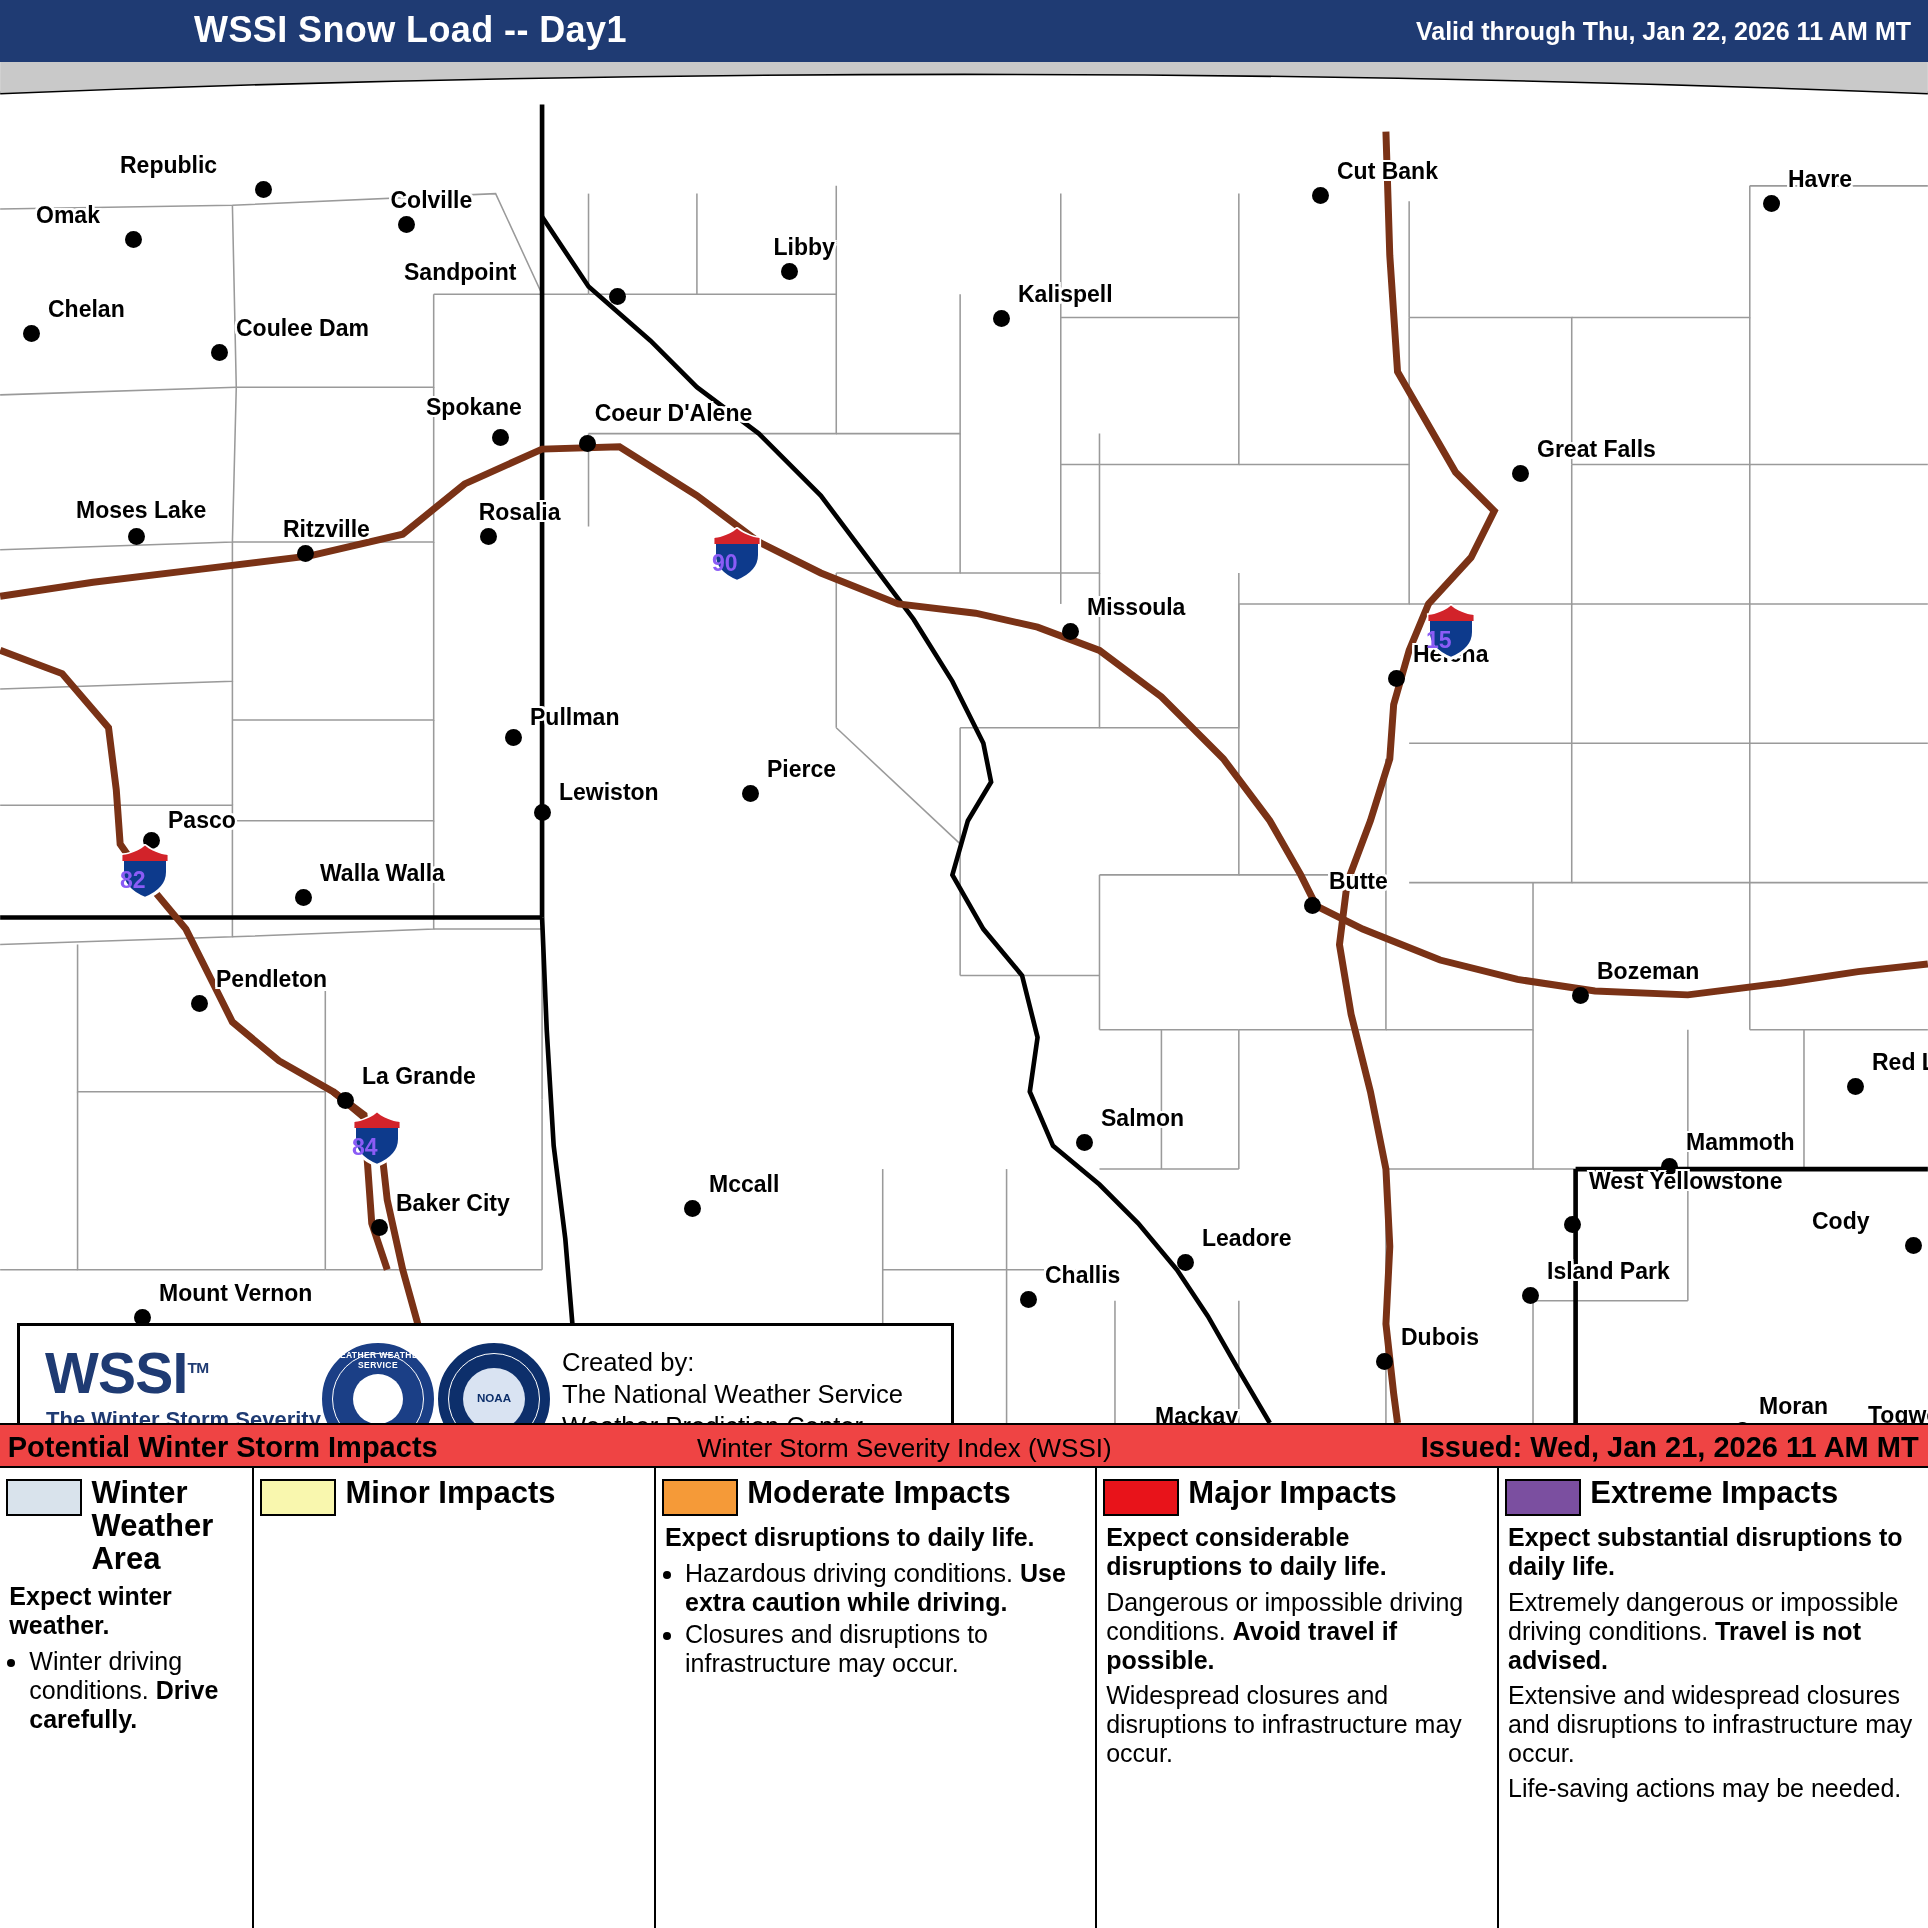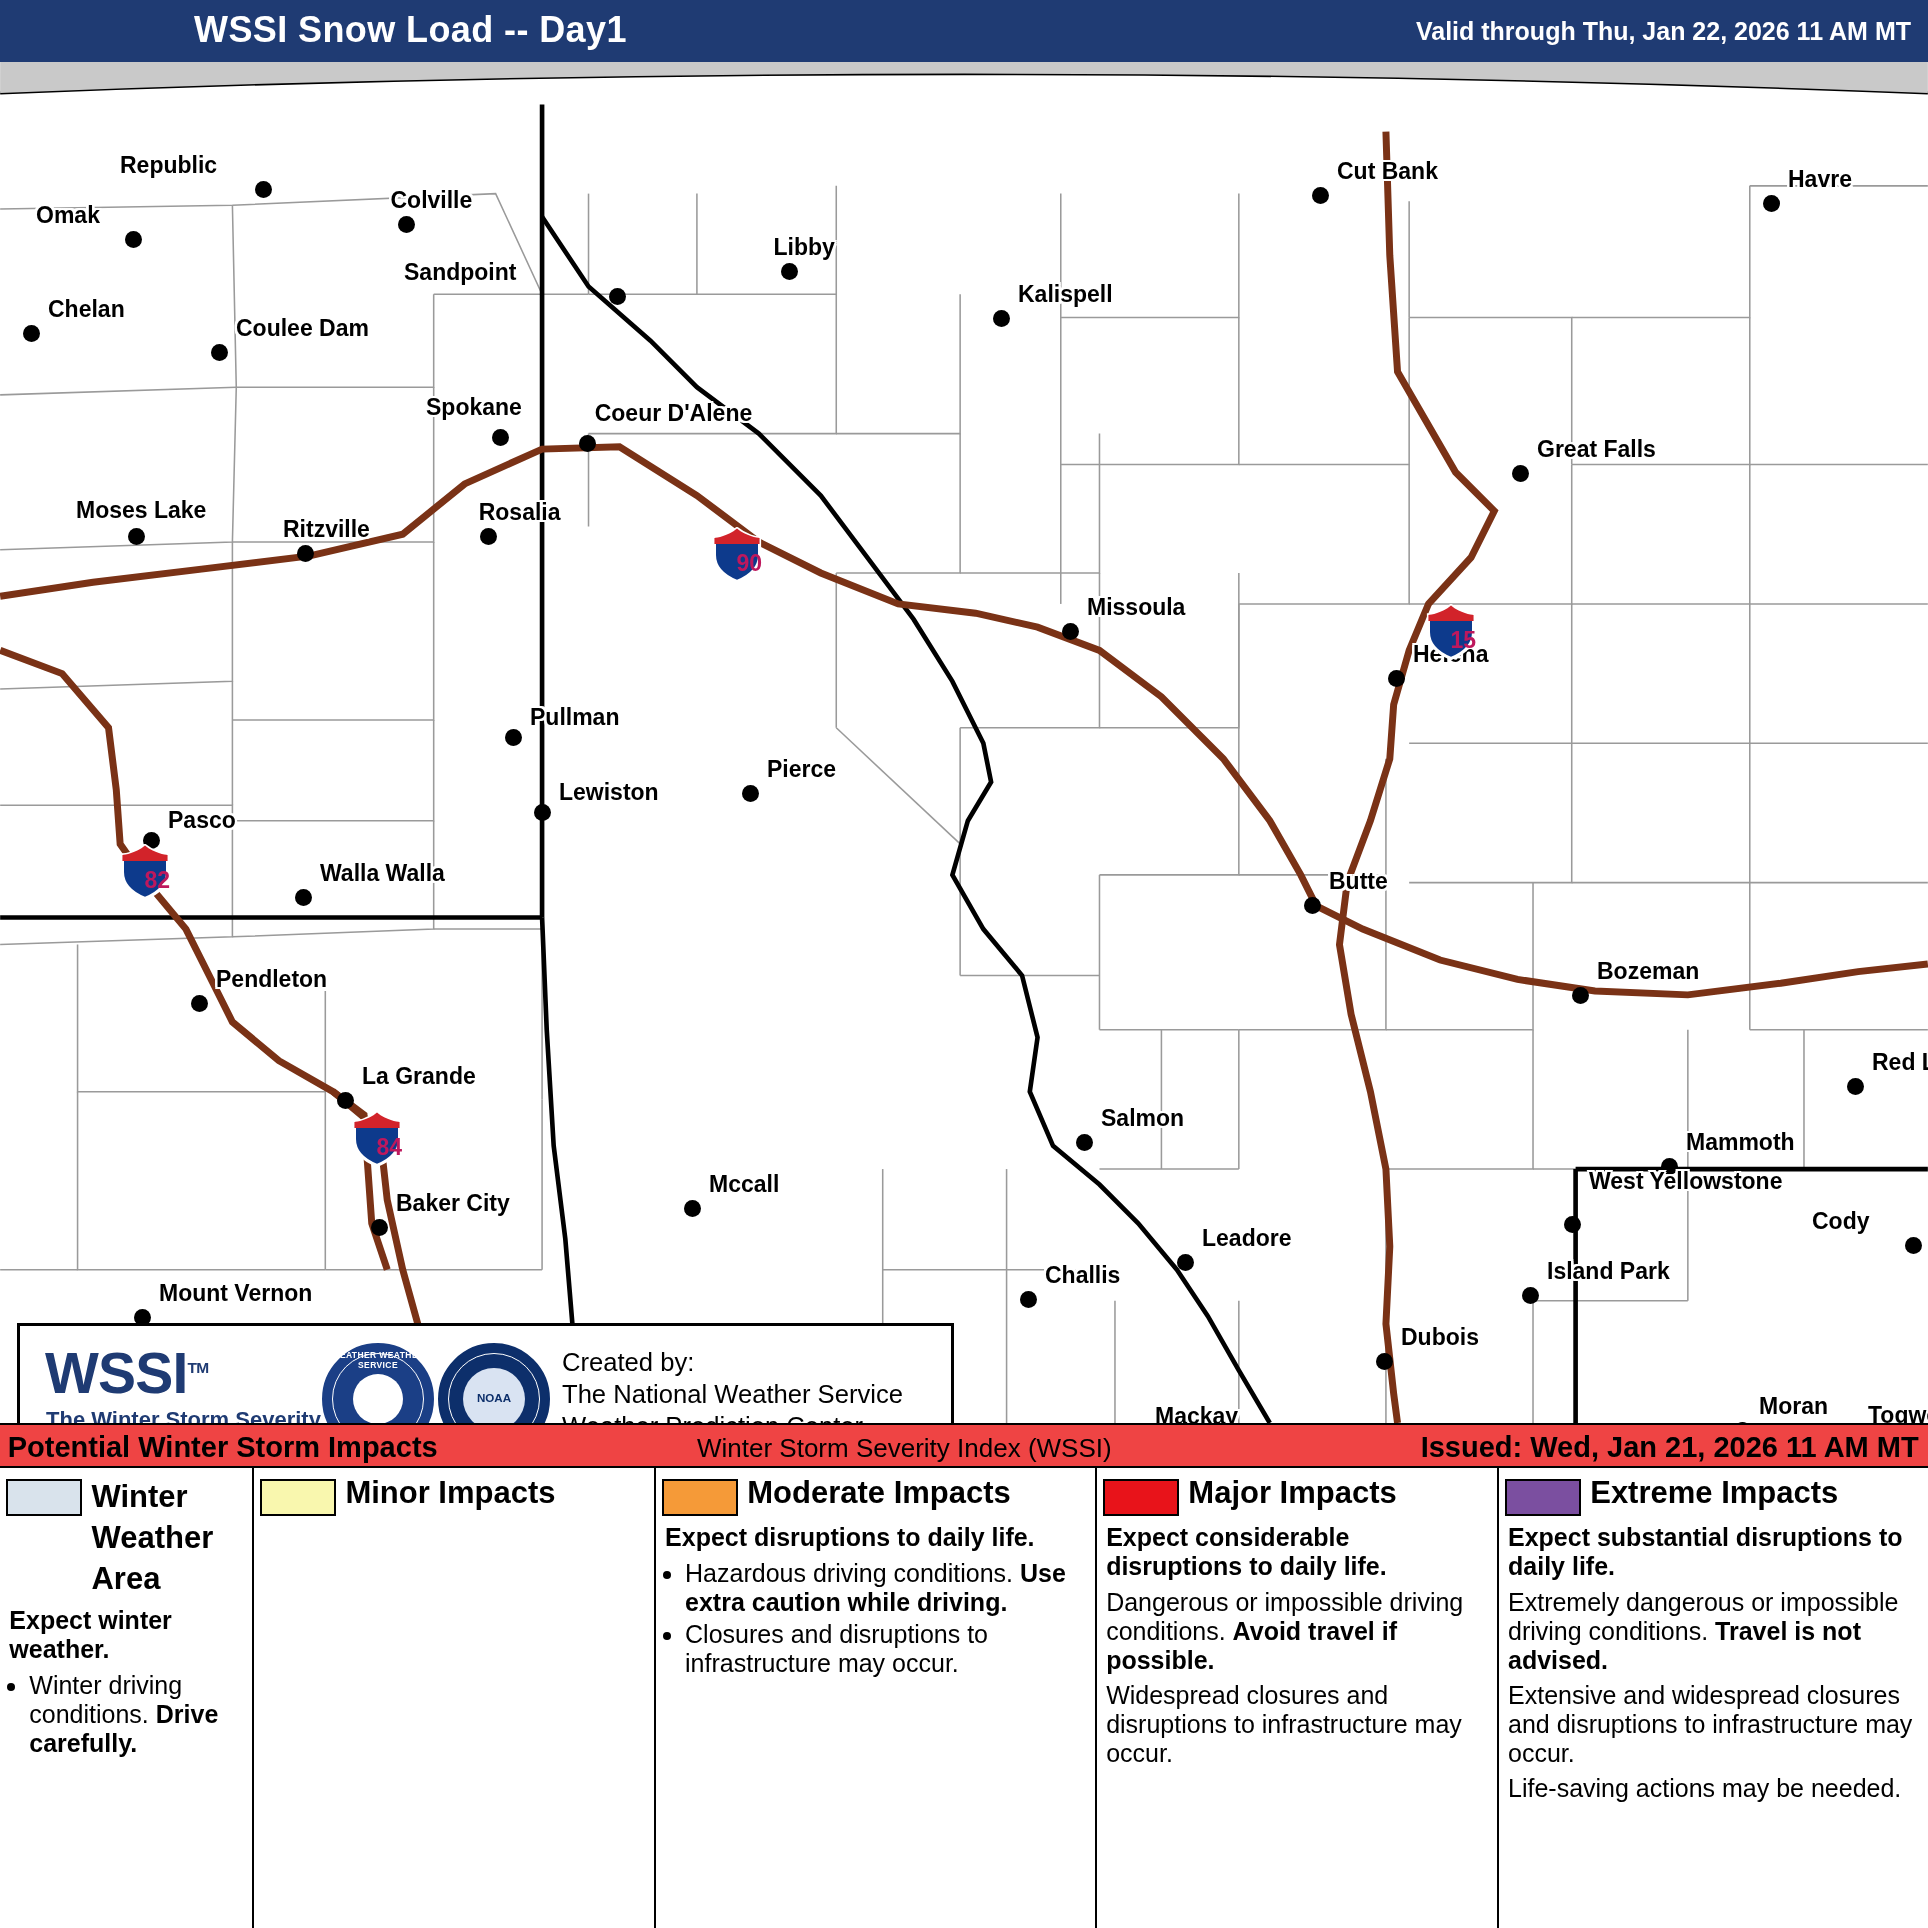--- a/index.html
+++ b/index.html
@@ -41,22 +41,22 @@
     position:absolute;white-space:nowrap;
     font-size:23px;font-weight:bold;color:#000;
     text-shadow:
       -2.3px -2.3px 0 #fff, 2.3px -2.3px 0 #fff, -2.3px 2.3px 0 #fff, 2.3px 2.3px 0 #fff,
       -2.3px 0 0 #fff, 2.3px 0 0 #fff, 0 -2.3px 0 #fff, 0 2.3px 0 #fff;
   }
 
   
   .shield{position:absolute;width:50px;height:56px;}
   .shield .num{
-    position:absolute;left:0;top:23px;width:50px;text-align:right;
-    font-size:23px;font-weight:bold;color:#be185d;font-family:"Liberation Sans",sans-serif;
+    position:absolute;left:0;top:23px;width:50px;text-align:left;
+    font-size:23px;font-weight:bold;color:#8b5cf6;font-family:"Liberation Sans",sans-serif;
   }
 
   
   .logobox{
     position:absolute;left:17px;top:1261px;width:937px;height:143px;
     background:#ffffff;border:3.9px solid #000;box-sizing:border-box;
   }
   .logobox .wssi{
     position:absolute;left:25px;top:14px;
     font-size:57px;font-weight:bold;color:#1f3b73;letter-spacing:-0.8px;
@@ -119,21 +119,21 @@
   .c2{width:450px;}
   .c3{width:410px;}
   .c4{width:438px;}
   .lhead{display:flex;align-items:flex-start;padding:7.7px 6.2px 0 6.2px;}
   .chip{
     width:76px;height:37px;border:2.3px solid #000;box-sizing:border-box;flex:none;margin-top:3.1px;
   }
   .lhead .htxt{
     margin-left:9.3px;font-size:31px;font-weight:bold;color:#000;line-height:34px;
   }
-  .c0 .lhead .htxt{line-height:41px;}
+  .c0 .lhead .htxt{line-height:33px;}
   .lbody{padding:1.5px 7.7px 0 9.3px;font-size:25px;color:#000;line-height:29px;}
   .lbody p{margin:6.2px 0 0 0;}
   .lbody ul{margin:6.2px 0 0 0;padding-left:20px;}
   .lbody li{margin:3.1px 0 0 0;}
   .lbody b{font-weight:bold;}
   .strong{font-weight:bold;}
 </style>
 </head>
 <body>
 

